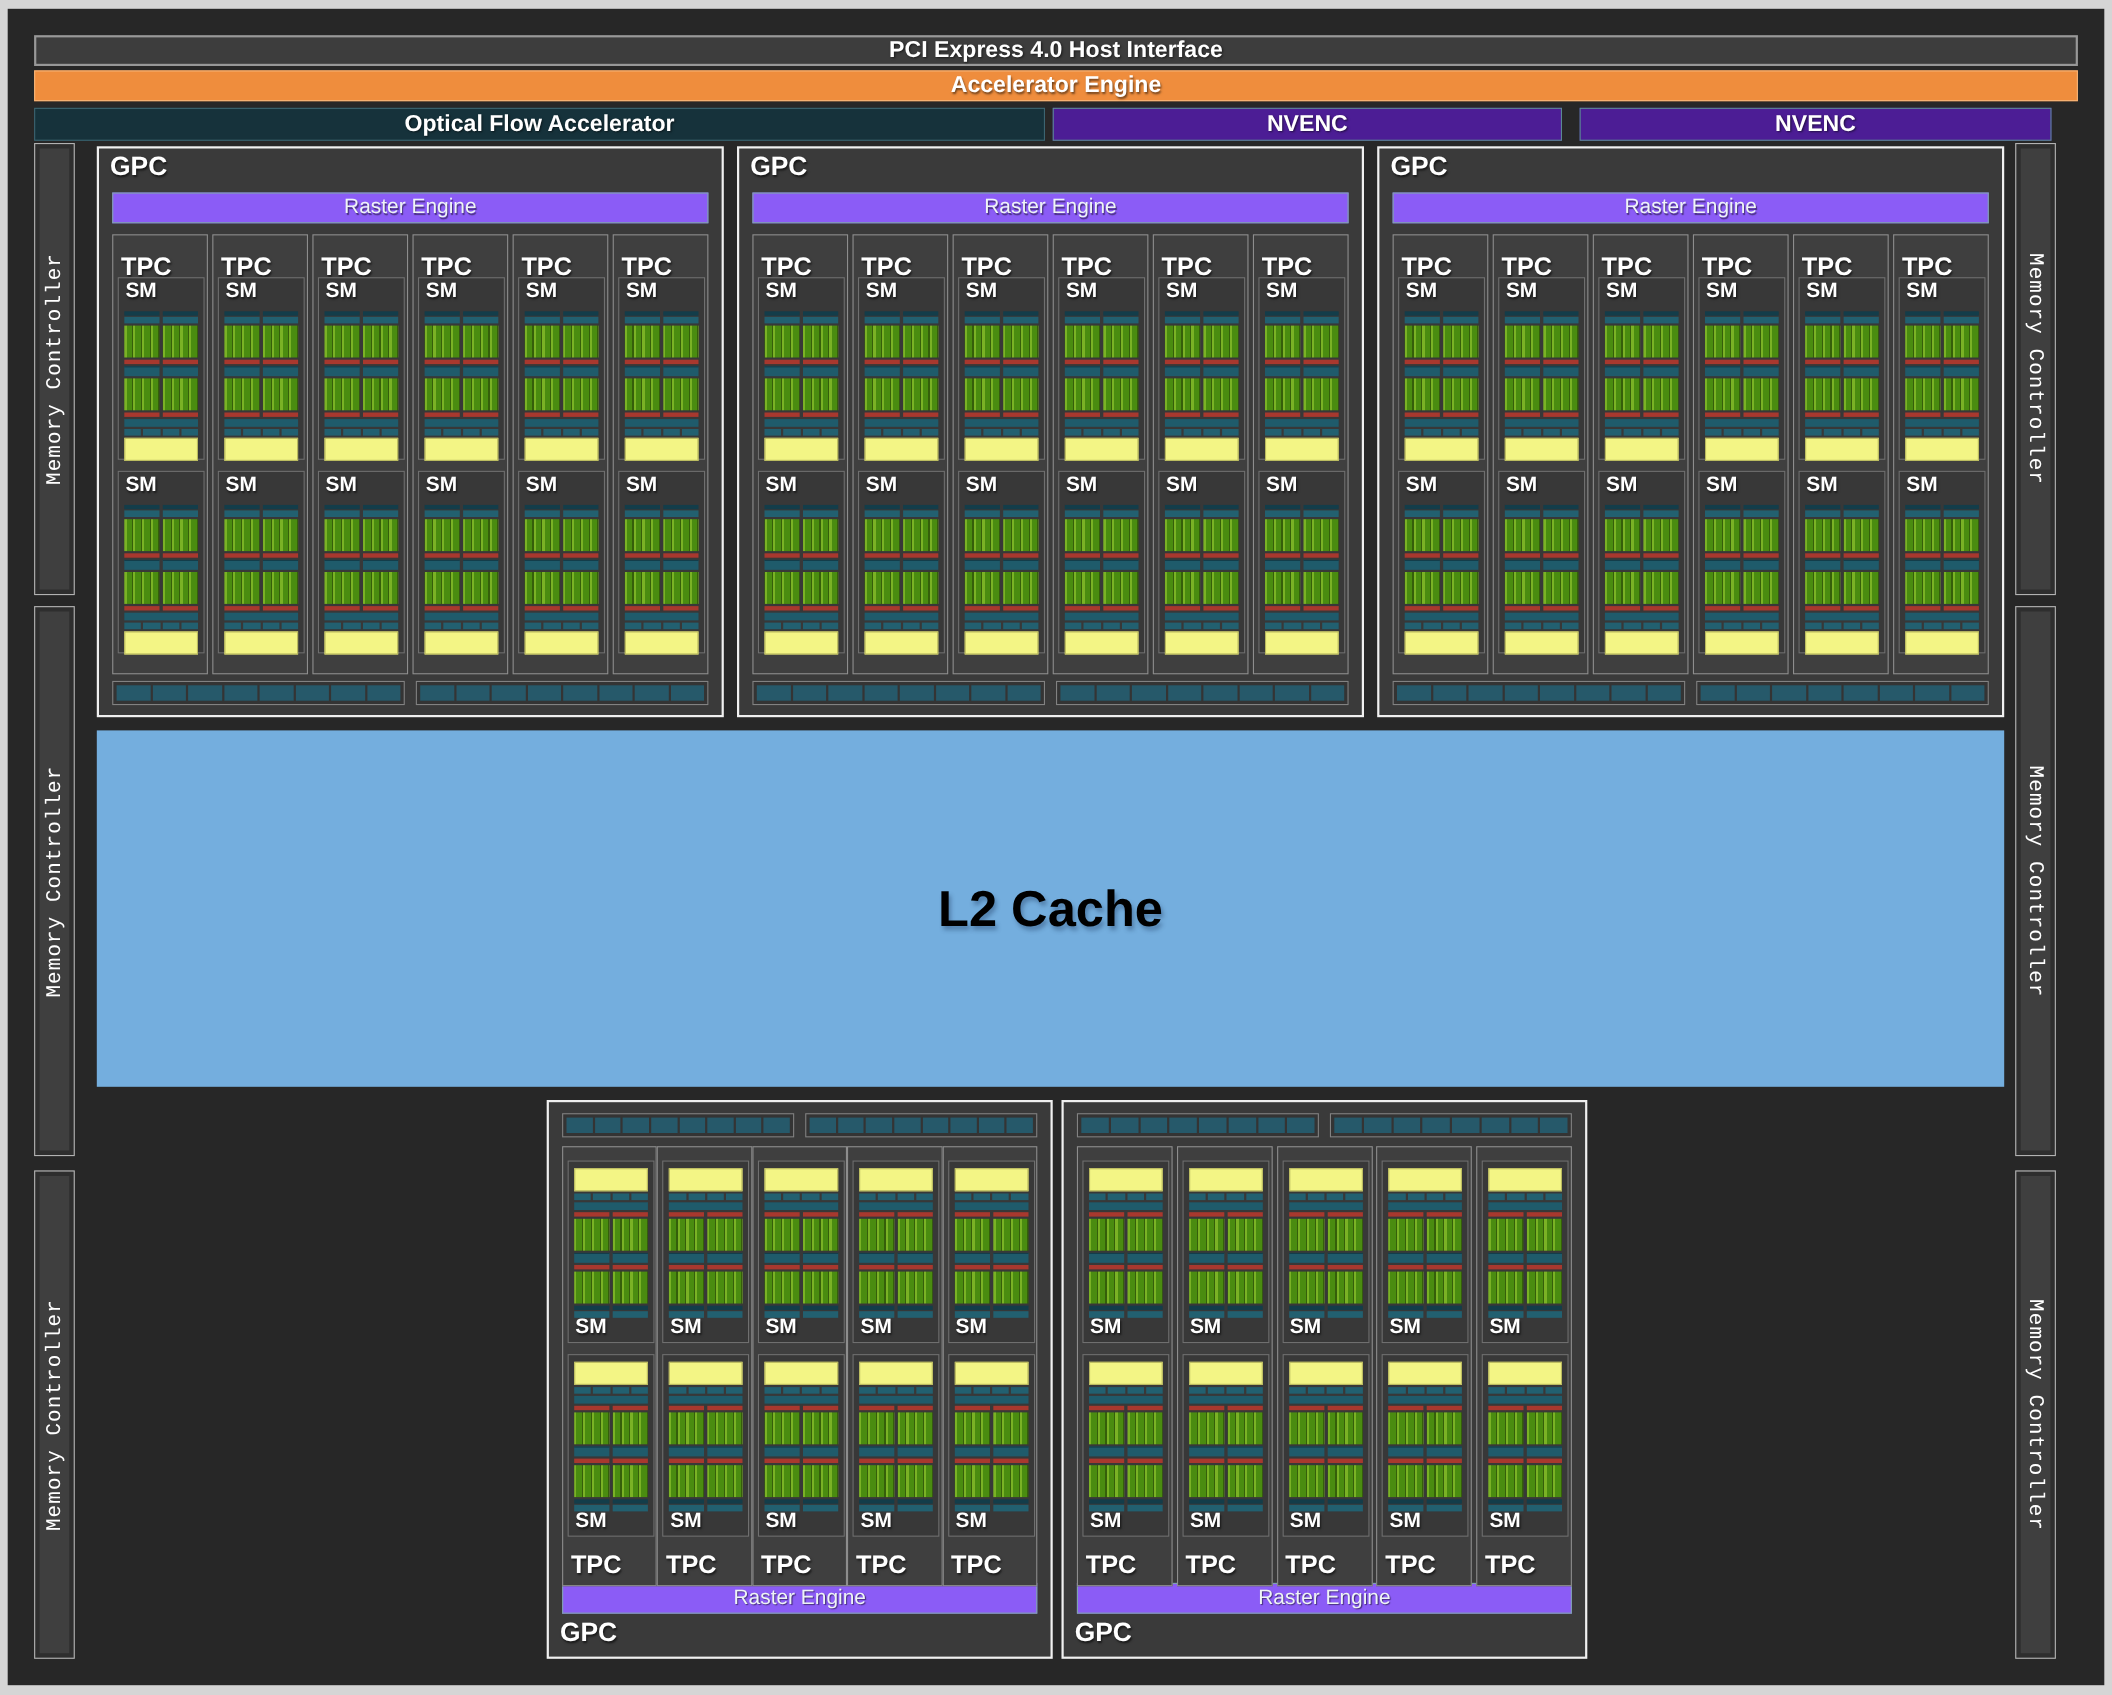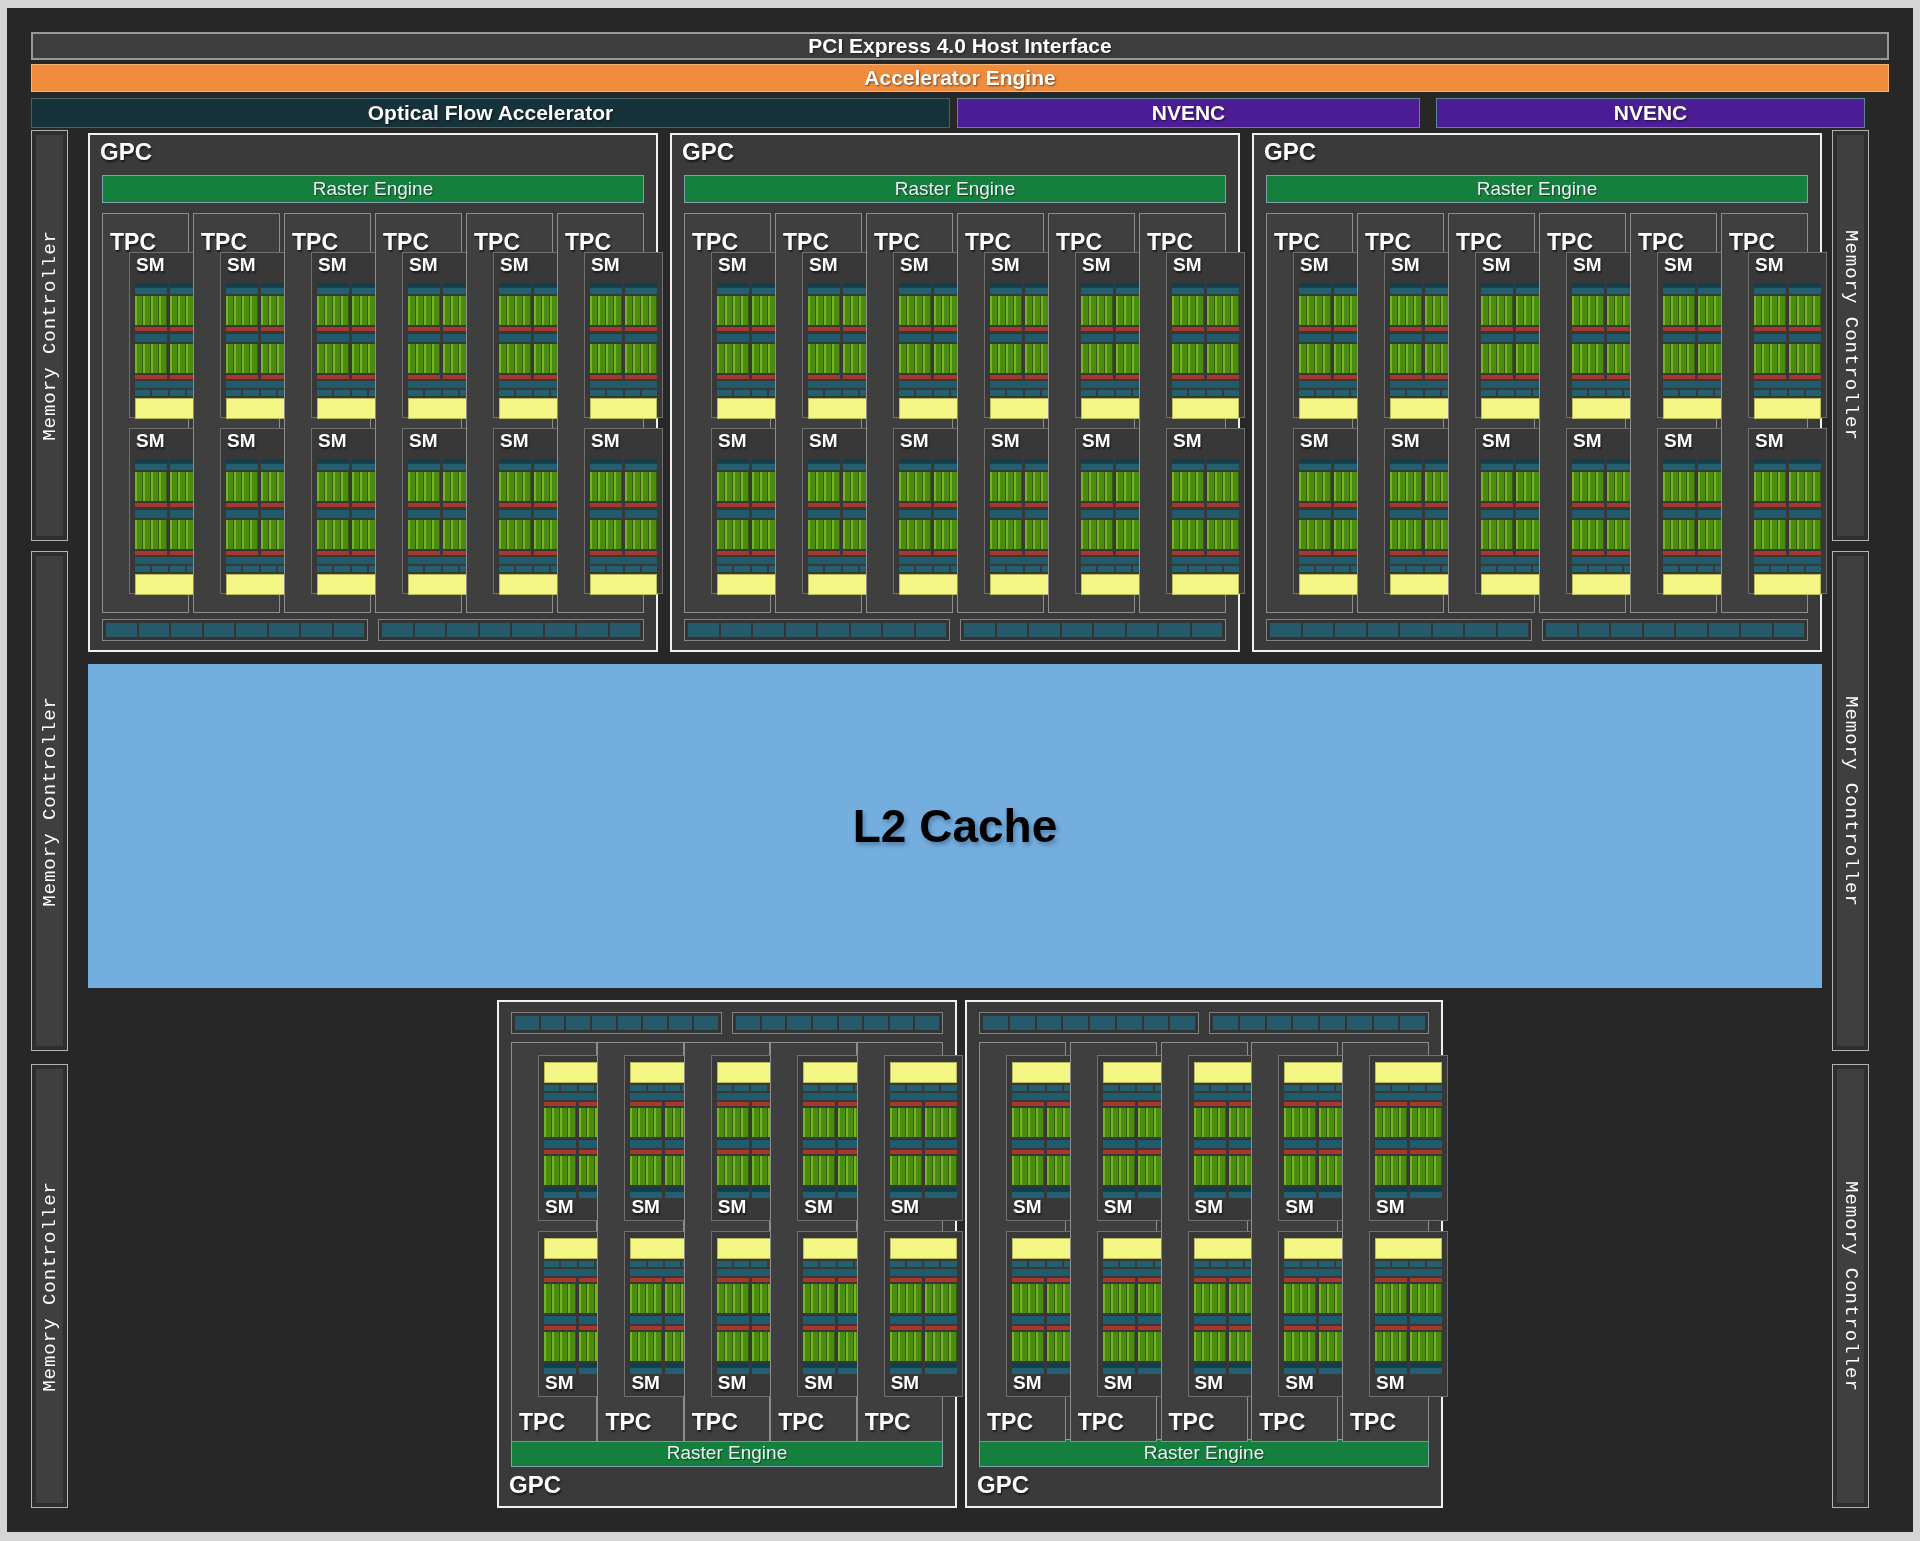--- a/index.html
+++ b/index.html
@@ -27,38 +27,38 @@
     background:#3a3a3a; border:2px solid #f0f0f0; box-sizing:border-box;
   }
   .gpc-label, .tpc-label, .sm-label{
     color:#fff; font-weight:bold; text-shadow:1px 2px 2px rgba(0,0,0,.6);
     position:absolute; line-height:1.1;
   }
   .gpc-label{font-size:24px; left:10px; top:4px;}
   .gpc.flip .gpc-label{top:auto; bottom:8px;}
   .raster{
     position:absolute; left:12px; height:28px;
-    background:#15803d; border:1px solid #7fa3ad; box-sizing:border-box;
+    background:#8b5cf6; border:1px solid #7fa3ad; box-sizing:border-box;
     display:flex; align-items:center; justify-content:center;
     color:#eef4f5; font-size:19px; text-shadow:1px 1px 1px rgba(0,0,0,.5);
   }
   .tpc-row{
     position:absolute; left:12px; height:400px;
     display:flex; justify-content:space-between;
   }
   .tpc{
     position:relative; width:87px; height:400px;
     background:#3f3f3f; border:1px solid #8d8d8d; box-sizing:border-box;
   }
   .tpc-label{font-size:23px; left:7px; top:3px;margin-top:13px;}
   .tpc.flip .tpc-label{top:auto; bottom:6px;}
   
   .sm{
     position:absolute; left:4px; width:79px; height:166px;
-    background:#383838; border:1px solid #6f6f6f; box-sizing:border-box;margin-left:22px;
+    background:#383838; border:1px solid #6f6f6f; box-sizing:border-box;
   }
   .sm-label{font-size:19px; left:6px; top:2px;}
   .sm.flip .sm-label{top:auto; bottom:2px;}
   .sm-content{
     position:absolute; left:5px; top:30px; width:67px;
     display:flex; flex-direction:column; gap:2px;
   }
   .sm.flip .sm-content{top:6px; flex-direction:column-reverse;}
   .sm-cols{display:flex; gap:3px;}
   .sm-col{width:32px; display:flex; flex-direction:column; gap:2px;}

